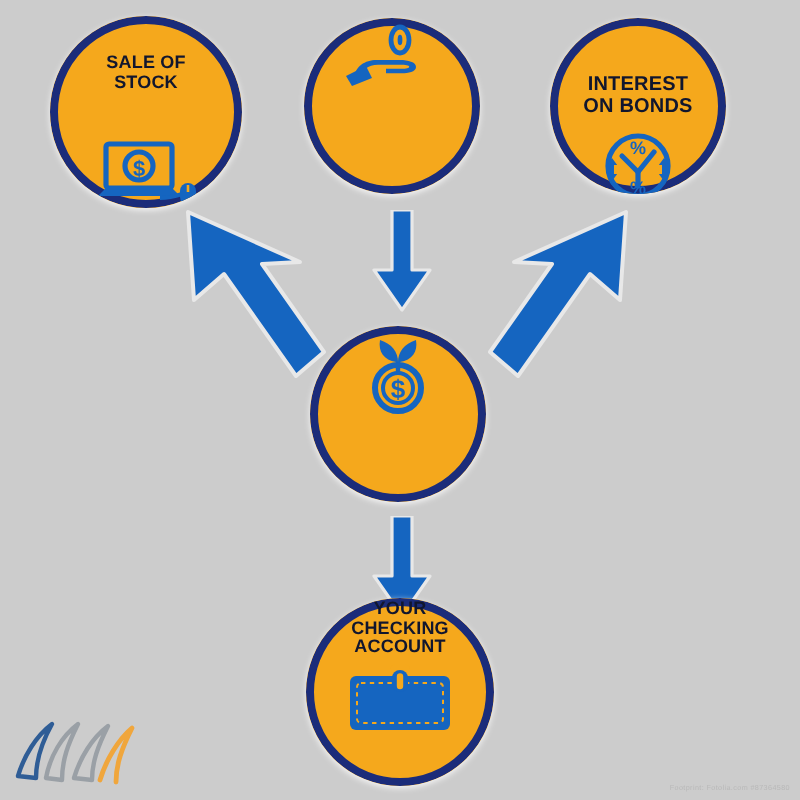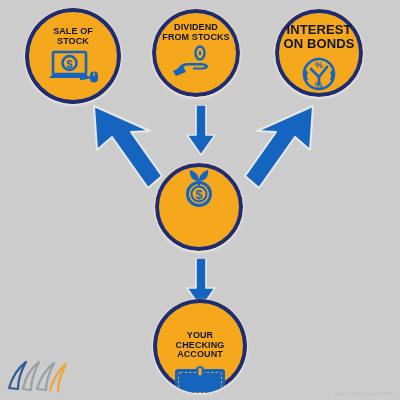--- a/index.html
+++ b/index.html
@@ -39,38 +39,38 @@
     line-height:1.08;
     white-space:pre-line;
     text-transform:uppercase;
   }
   .node .glyph{
     position:relative;z-index:2;
     display:flex;align-items:center;justify-content:center;
   }
 
   
-  #node-sale-of-stock{left:25px;top:8px;width:96px;height:96px;}
+  #node-sale-of-stock{left:25px;top:8px;width:96px;height:96px;justify-content:space-between;}
   #node-sale-of-stock .label{margin-top:19px;font-size:9px;}
   #node-sale-of-stock .glyph{margin-top:4px;}
 
   #node-dividend-from-stocks{left:152px;top:9px;width:88px;height:88px;}
   #node-dividend-from-stocks .label{margin-top:14px;font-size:9px;}
   #node-dividend-from-stocks .glyph{margin-top:3px;}
 
   #node-interest-on-bonds{left:275px;top:9px;width:88px;height:88px;}
-  #node-interest-on-bonds .label{margin-top:14px;font-size:13px;}
+  #node-interest-on-bonds .label{margin-top:29px;font-size:10px;}
   #node-interest-on-bonds .glyph{margin-top:3px;}
 
   #node-homegrown-dividends{left:155px;top:163px;width:88px;height:88px;}
   #node-homegrown-dividends .label{margin-top:13px;font-size:8.5px;}
   #node-homegrown-dividends .glyph{margin-top:2px;}
 
   #node-your-checking-account{left:153px;top:299px;width:94px;height:94px;}
-  #node-your-checking-account .label{margin-top:32px;font-size:9px;}
+  #node-your-checking-account .label{margin-top:1px;font-size:9px;}
   #node-your-checking-account .glyph{margin-top:3px;}
 
   .arrow{position:absolute;}
   #arrow-left-diagonal{left:84px;top:104px;width:88px;height:86px;}
   #arrow-center-down{left:186px;top:105px;width:30px;height:52px;}
   #arrow-right-diagonal{left:235px;top:104px;width:88px;height:86px;}
   #arrow-bottom-down{left:186px;top:258px;width:30px;height:52px;}
 
   #brand-logo{position:absolute;left:6px;top:358px;width:66px;height:38px;}
 
@@ -102,22 +102,20 @@
         <path d="M2 28 H43 L39 24 H6 Z" fill="#1565c0"></path>
         <path d="M33 29 C37 29 41 28 44 27" stroke="#1565c0" stroke-width="2" fill="none"></path>
         <rect x="43" y="21.5" width="8" height="11" rx="4" fill="#1565c0"></rect>
         <line x1="47" y1="22.5" x2="47" y2="26" stroke="#f5a81c" stroke-width="1.3"></line>
       </svg>
     </div>
   </div>
 
   <div class="node" id="node-dividend-from-stocks">
     <div class="ring"></div>
-    <div class="label">DIVIDEND
-FROM STOCKS</div>
     <div class="glyph">
       <svg width="46" height="32" viewBox="0 0 46 32">
         <ellipse cx="27" cy="8" rx="4.5" ry="6.5" fill="none" stroke="#1565c0" stroke-width="2.4"></ellipse>
         <ellipse cx="27" cy="8" rx="1.2" ry="2.6" fill="#1565c0"></ellipse>
         <path d="M4 28 C4 21 10 18 15 18 L27 18 C31 18 35 19 35 21.5 C35 24 31 24.6 28 24.6 L20 24.6 L20 22.4 L28 22.4 C30 22.4 31.6 22.2 31.6 21.4 C31.6 20.6 29.8 20.4 27 20.4 L16 20.4 C11 20.4 7.5 23 7.5 28 Z" fill="#1565c0"></path>
         <path d="M0 26 L10 21 L13 27 L3 31 Z" fill="#1565c0"></path>
       </svg>
     </div>
   </div>
 

